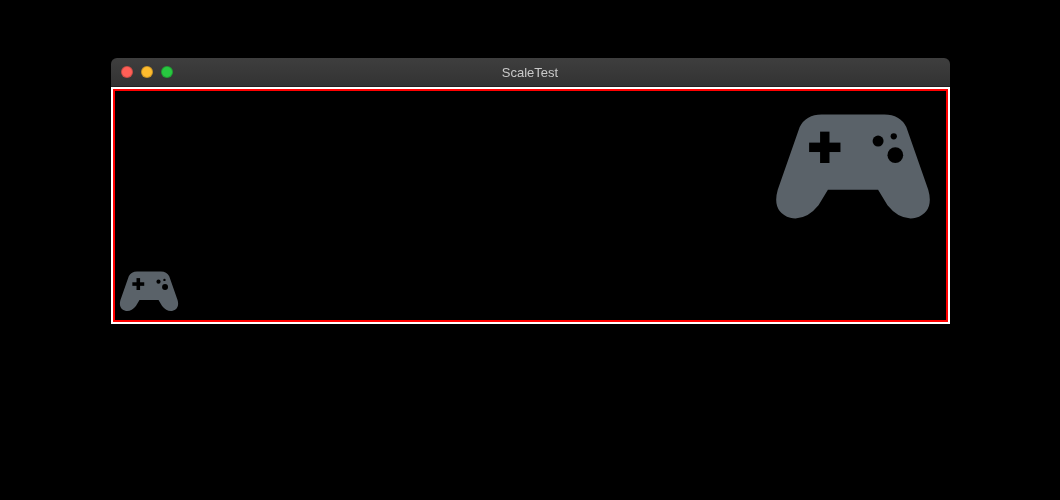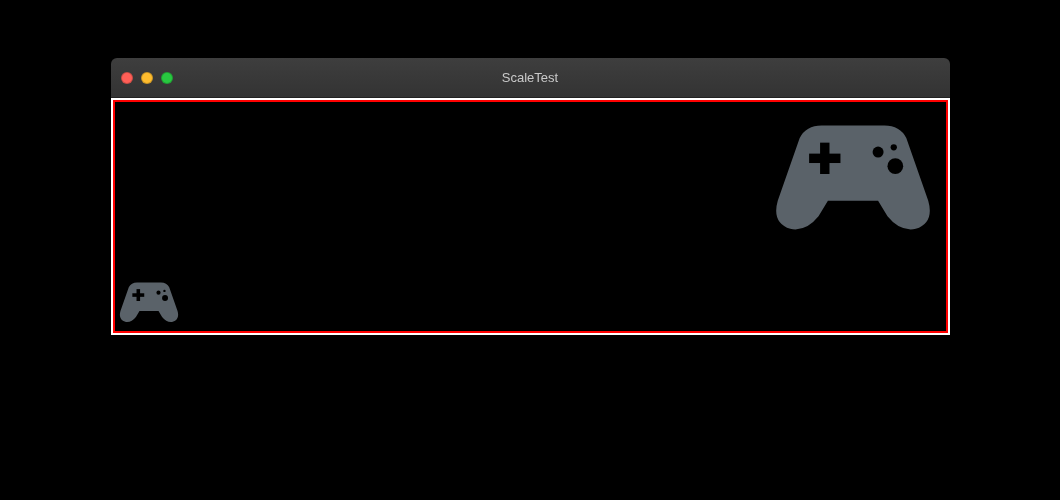--- a/index.html
+++ b/index.html
@@ -20,21 +20,21 @@
     }
 
     .window {
       width: 839px;
       border-radius: 6px 6px 0 0;
       overflow: visible;
       box-shadow: 0 10px 40px rgba(0,0,0,0.5);
     }
 
     .titlebar {
-      height: 40px;
+      height: 29px;
       background: linear-gradient(to bottom, #3e3e3e, #333333);
       border-radius: 6px 6px 0 0;
       display: flex;
       align-items: center;
       position: relative;
       border-bottom: 1px solid #222;
     }
 
     .traffic-lights {
       display: flex;

